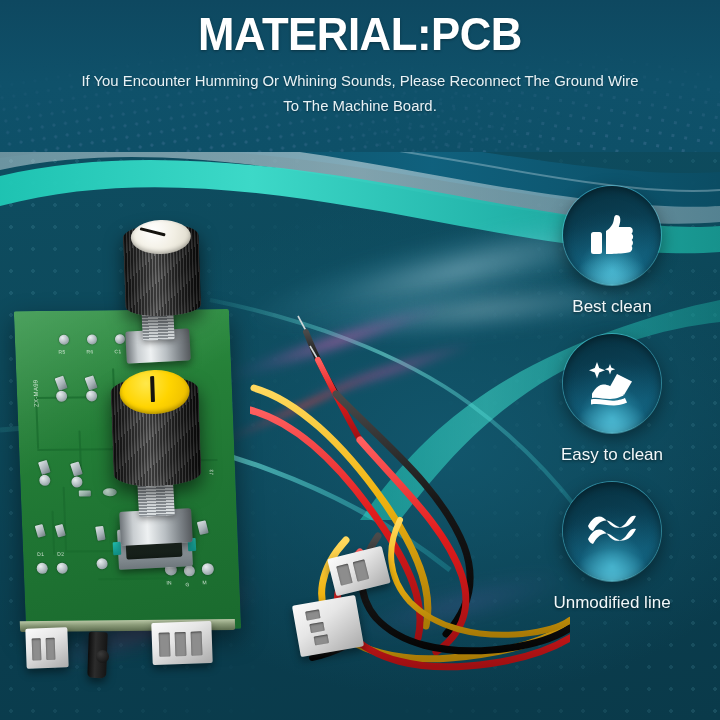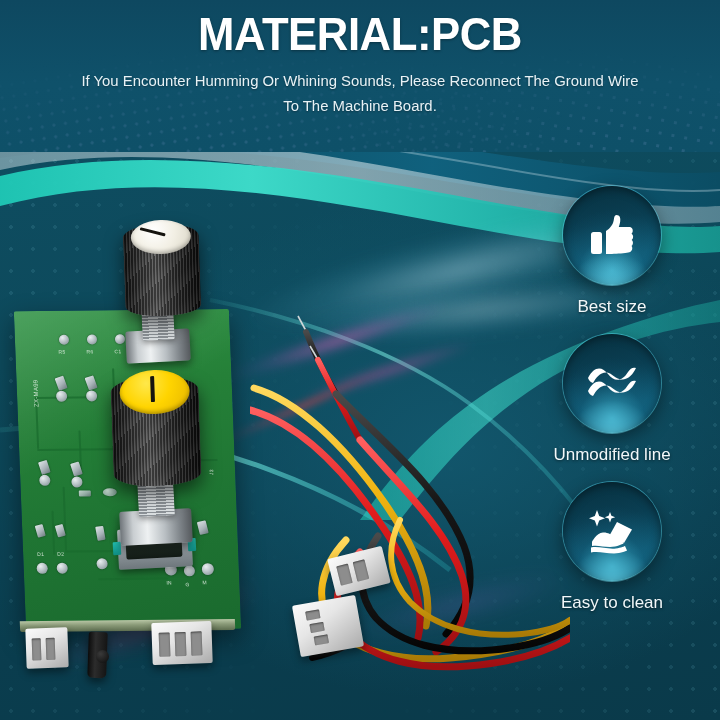--- a/index.html
+++ b/index.html
@@ -470,48 +470,48 @@
       <div class="badge-circle">
         <svg class="badge-icon" width="56" height="56" viewBox="0 0 56 56">
           <rect x="7" y="25" width="11" height="22" rx="2.5" fill="#ffffff"></rect>
           <path d="M22,47 L22,24 C22,24 27,21 29,16 C30.5,12.2 29.6,8 32.6,8 C35.6,8 36.8,10.8 36.2,14.4
                    C35.8,17 34.8,20 34.8,20 L45,20 C47.6,20 49.2,22.1 48.7,24.4 C48.4,25.8 47.4,26.8 47.4,26.8
                    C48.9,27.6 49.4,29.2 49,30.8 C48.7,32.1 47.7,33 47.7,33 C48.9,33.9 49.2,35.4 48.8,36.9
                    C48.5,38.1 47.5,38.9 47.5,38.9 C48.4,39.9 48.5,41.4 48,42.7 C47.4,44.3 46,45.3 44.2,45.6
                    C41.5,46.1 33,47 28,47 Z" fill="#ffffff"></path>
         </svg>
       </div>
-      <div class="badge-label">Best size</div>
+      <div class="badge-label">Best clean</div>
+    </div>
+
+    <div class="badge">
+      <div class="badge-circle">
+        <svg class="badge-icon" width="58" height="58" viewBox="0 0 58 58">
+
+          <path d="M14,8 L16.2,14 L22,16.2 L16.2,18.4 L14,24.4 L11.8,18.4 L6,16.2 L11.8,14 Z" fill="#ffffff"></path>
+          <path d="M27,10 L28.4,13.8 L32.2,15.2 L28.4,16.6 L27,20.4 L25.6,16.6 L21.8,15.2 L25.6,13.8 Z" fill="#ffffff"></path>
+
+          <path d="M34,20 L49,27.5 L41,41 L26.5,33.5 Z" fill="#ffffff"></path>
+
+          <path d="M9,40 C9,40 13,31 20,30.5 C25,30.2 28,33 30.5,33.6 C33,34.2 36,33 36,33
+                   L40.5,41.5 C40.5,41.5 34,45 27,45 C20,45 15,43 9,44 Z" fill="#ffffff"></path>
+          <path d="M8,45.5 C16,44 24,47.5 33,46.5 C38,45.9 42,44 42,44 L44,48.5
+                   C44,48.5 38,51.5 31,51.5 C22,51.5 16,49 8,50.5 Z" fill="#ffffff"></path>
+        </svg>
+      </div>
+      <div class="badge-label">Easy to clean</div>
     </div>
 
     <div class="badge">
       <div class="badge-circle">
         <svg class="badge-icon" width="58" height="58" viewBox="0 0 58 58">
           <path d="M5,24 C11,12 19,12 25,20 C31,28 39,28 45,18 C47.5,14 50,13 53,14
                    C50,20 46,25 40,25.5 C33,26 29,19 24,18.5 C17,18 13,24 10,29 C7.5,28.5 6,26.5 5,24 Z" fill="#ffffff"></path>
           <path d="M5,37 C11,25 19,25 25,33 C31,41 39,41 45,31 C47.5,27 50,26 53,27
                    C50,33 46,38 40,38.5 C33,39 29,32 24,31.5 C17,31 13,37 10,42 C7.5,41.5 6,39.5 5,37 Z" fill="#ffffff"></path>
         </svg>
       </div>
       <div class="badge-label">Unmodified line</div>
     </div>
 
-    <div class="badge">
-      <div class="badge-circle">
-        <svg class="badge-icon" width="58" height="58" viewBox="0 0 58 58">
-
-          <path d="M14,8 L16.2,14 L22,16.2 L16.2,18.4 L14,24.4 L11.8,18.4 L6,16.2 L11.8,14 Z" fill="#ffffff"></path>
-          <path d="M27,10 L28.4,13.8 L32.2,15.2 L28.4,16.6 L27,20.4 L25.6,16.6 L21.8,15.2 L25.6,13.8 Z" fill="#ffffff"></path>
-
-          <path d="M34,20 L49,27.5 L41,41 L26.5,33.5 Z" fill="#ffffff"></path>
-
-          <path d="M9,40 C9,40 13,31 20,30.5 C25,30.2 28,33 30.5,33.6 C33,34.2 36,33 36,33
-                   L40.5,41.5 C40.5,41.5 34,45 27,45 C20,45 15,43 9,44 Z" fill="#ffffff"></path>
-          <path d="M8,45.5 C16,44 24,47.5 33,46.5 C38,45.9 42,44 42,44 L44,48.5
-                   C44,48.5 38,51.5 31,51.5 C22,51.5 16,49 8,50.5 Z" fill="#ffffff"></path>
-        </svg>
-      </div>
-      <div class="badge-label">Easy to clean</div>
-    </div>
-
   </div>
 
 </div>
 
 </body></html>

